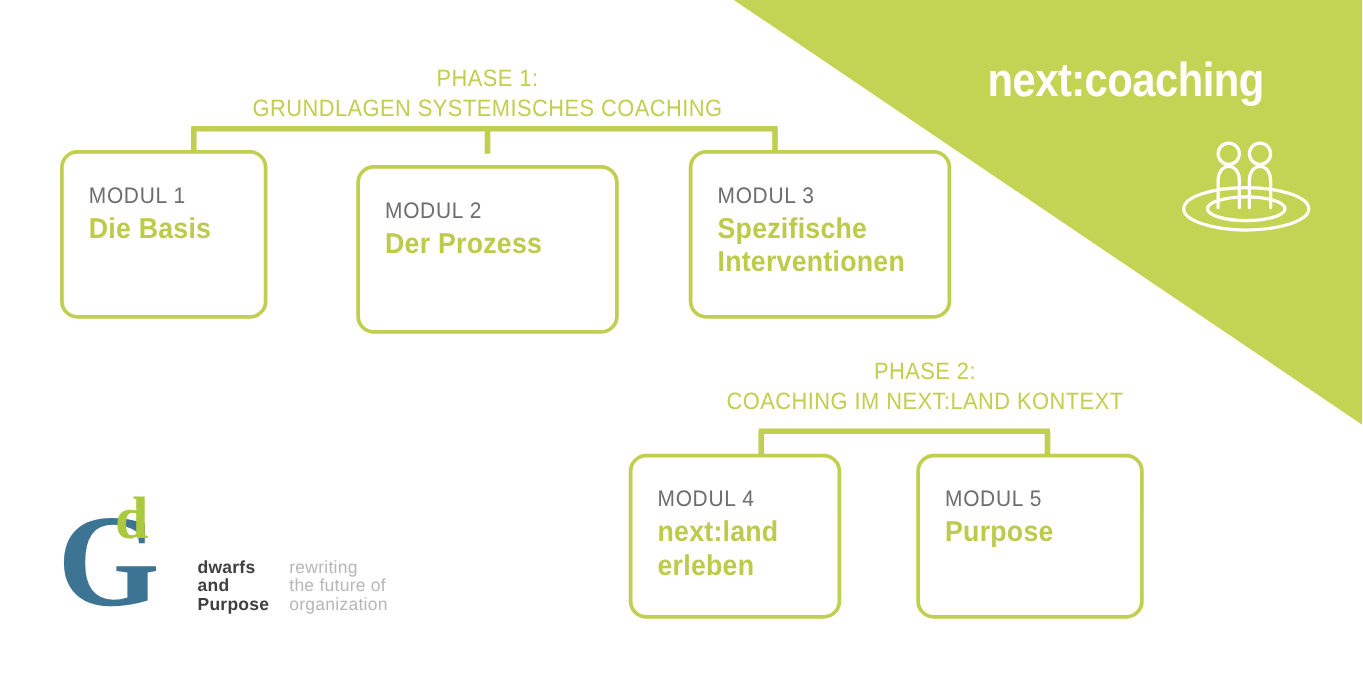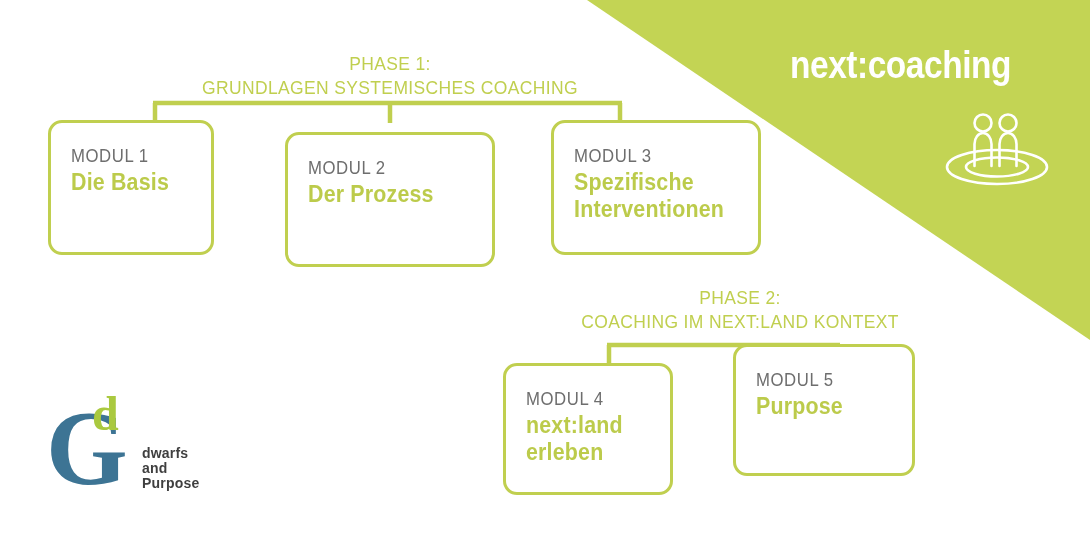--- a/index.html
+++ b/index.html
@@ -105,21 +105,21 @@
   .dg-words {
     position: absolute;
     left: 94px;
     top: 54px;
     display: flex;
     gap: 16px;
     font-family: "Liberation Sans Narrow", "Liberation Sans", sans-serif;
     font-size: 14px;
     line-height: 15px;
   }
-  .dg-words .col-a { color: #3f3f3f; font-weight: bold; letter-spacing: 0.2px; }
+  .dg-words .col-a { color: #3f3f3f; font-weight: bold; letter-spacing: 0.2px; margin-left: 16px; }
   .dg-words .col-b { color: #b8b8b8; letter-spacing: 0.2px; }
   .dg-words span { display: block; }
 </style>
 </head>
 <body>
 
 <div id="canvas">
 
   <svg class="banner" viewBox="0 0 1090 545">
     <polygon points="587,0 1090,0 1090,340" fill="#c3d454"></polygon>
@@ -182,34 +182,39 @@
   </svg>
 
   <div class="module-box" style="left:503px; top:363px; width:170px; height:132px;">
     <div class="module-label">MODUL 4</div>
     <div class="module-title">
       <span>next:land</span>
       <span class="line2">erleben</span>
     </div>
   </div>
 
-  <div class="module-box" style="left:733px; top:344px; width:182px; height:132px;">
+  <div class="module-box" style="left:733px; top:363px; width:182px; height:132px;">
     <div class="module-label">MODUL 5</div>
     <div class="module-title">
       <span>Purpose</span>
     </div>
   </div>
 
   <div class="dg-logo">
     <svg class="dg-mark" width="92" height="100" viewBox="0 0 92 100">
       <text x="-2" y="92" font-family="Liberation Serif, serif" font-size="105" font-weight="bold" fill="#3d7494">G</text>
       <text x="44" y="38" font-family="Liberation Serif, serif" font-size="48" font-weight="bold" fill="#aac93f">d</text>
     </svg>
     <div class="dg-words">
       <div class="col-a">
         <span>dwarfs</span>
         <span>and</span>
         <span>Purpose</span>
       </div>
+      <div class="col-b">
+        <span>rewriting</span>
+        <span>the future of</span>
+        <span>organization</span>
+      </div>
     </div>
   </div>
 
 </div>
 
 </body></html>

